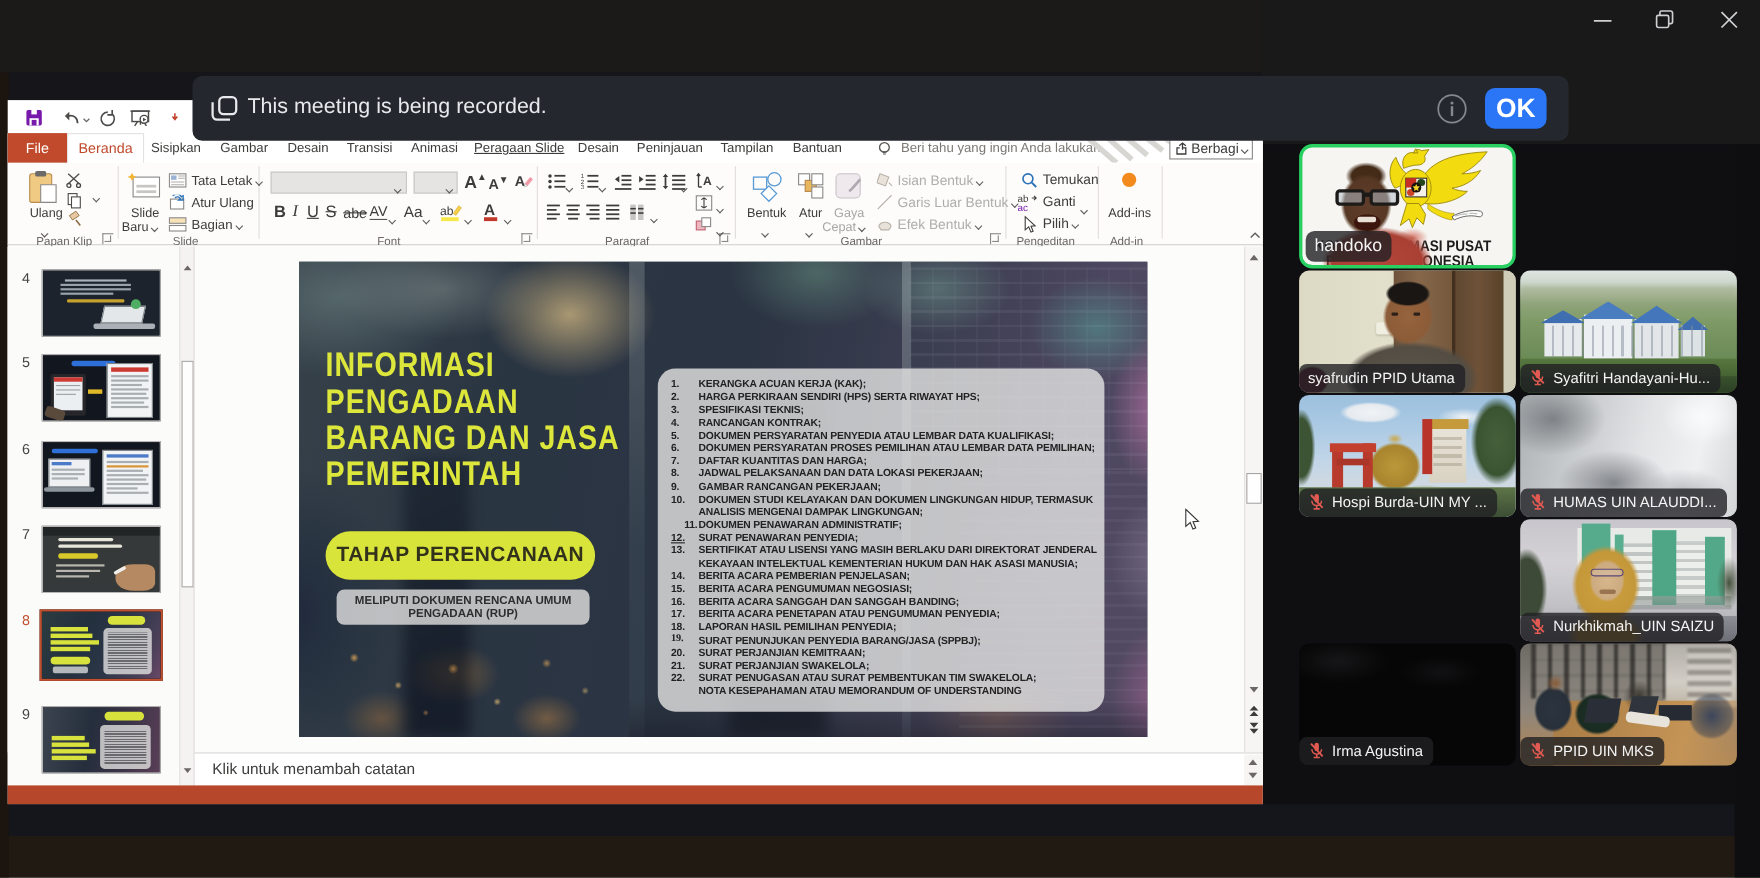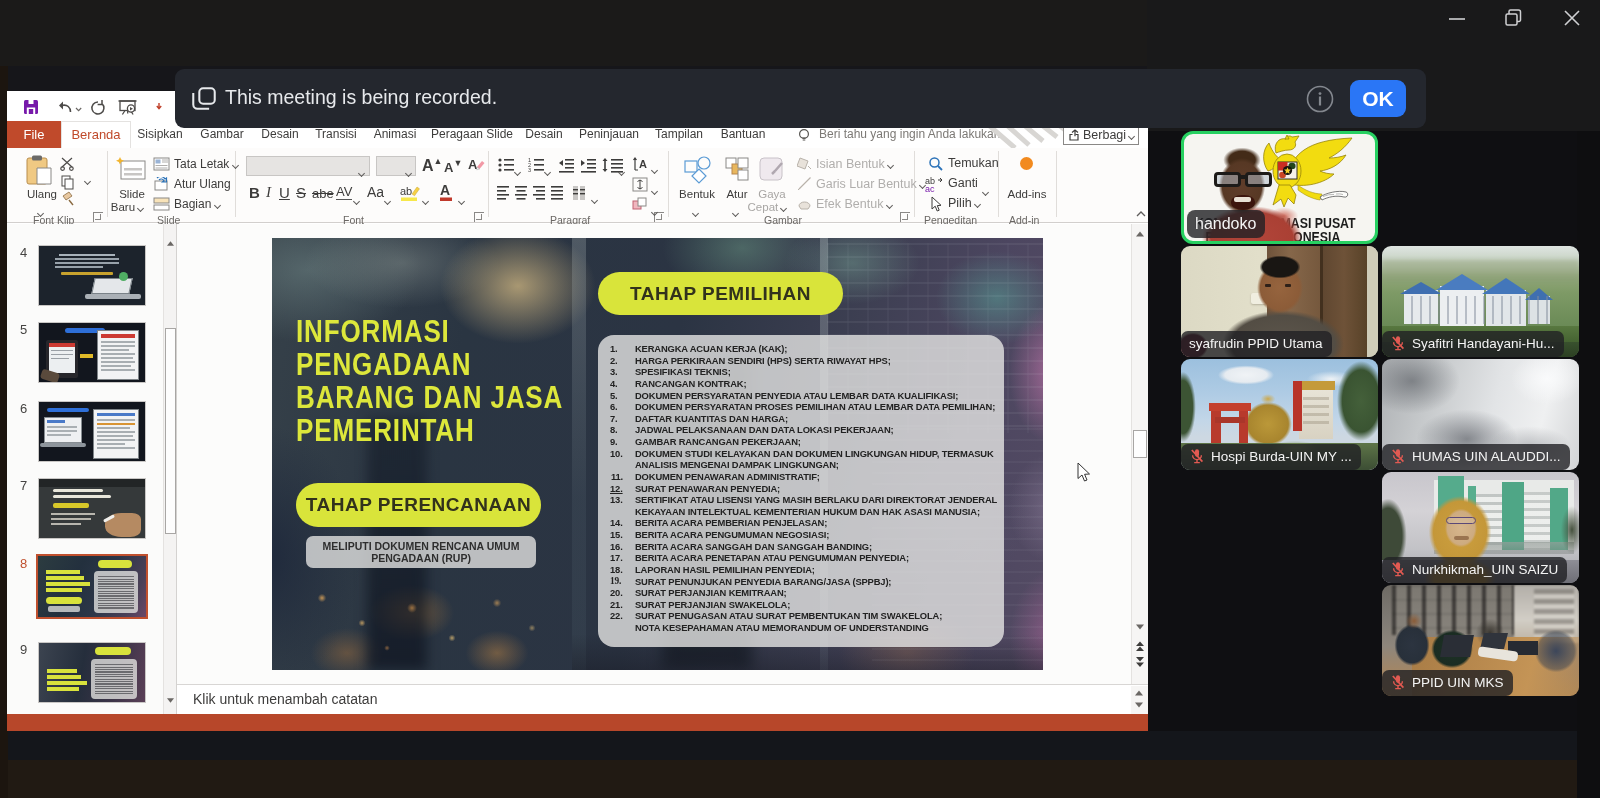--- a/index.html
+++ b/index.html
@@ -62,21 +62,21 @@
     </svg>
 
     <div class="a" style="left:0;top:30px;width:1141px;height:27px;background:#ffffff;">
       <div class="a" style="left:0;top:0;width:54px;height:27px;background:#c04a2b;color:#fff;text-align:center;line-height:27px;font-size:13px;">File</div>
       <div class="a" style="left:54px;top:0;width:70px;height:27px;background:#fff;color:#c04a2b;text-align:center;line-height:26px;font-size:13px;border:1px solid #e4e2e0;border-bottom:none;">Beranda</div>
       <div class="tabtxt" style="left:153px;transform:translateX(-50%);">Sisipkan</div>
       <div class="tabtxt" style="left:215px;transform:translateX(-50%);">Gambar</div>
       <div class="tabtxt" style="left:273px;transform:translateX(-50%);">Desain</div>
       <div class="tabtxt" style="left:329px;transform:translateX(-50%);">Transisi</div>
       <div class="tabtxt" style="left:388px;transform:translateX(-50%);">Animasi</div>
-      <div class="tabtxt" style="left:465px;transform:translateX(-50%);">Peragaan Slide</div>
+      <div class="tabtxt" style="left:465px;transform:translateX(-50%);text-decoration:underline;">Peragaan Slide</div>
       <div class="tabtxt" style="left:537px;transform:translateX(-50%);">Desain</div>
       <div class="tabtxt" style="left:602px;transform:translateX(-50%);">Peninjauan</div>
       <div class="tabtxt" style="left:672px;transform:translateX(-50%);">Tampilan</div>
       <div class="tabtxt" style="left:736px;transform:translateX(-50%);">Bantuan</div>
       <svg class="a" style="left:789px;top:6px;" width="16" height="17" viewBox="0 0 16 17">
         <circle cx="8" cy="7" r="4.4" fill="none" stroke="#55534f" stroke-width="1.2"></circle>
         <path d="M6.3 11 h3.4 M6.7 13 h2.6" stroke="#55534f" stroke-width="1.1"></path>
       </svg>
       <div class="tabtxt" style="left:812px;color:#7c7975;font-size:12px;">Beri tahu yang ingin Anda lakukan</div>
 
@@ -97,21 +97,21 @@
 
     <div class="a" id="ribbon" style="left:0;top:57px;width:1141px;height:75px;background:#fdfcfb;border-bottom:1px solid #d2cfcd;">
       
       <div class="gdiv" style="left:100px;"></div>
       <div class="gdiv" style="left:228px;"></div>
       <div class="gdiv" style="left:481px;"></div>
       <div class="gdiv" style="left:661px;"></div>
       <div class="gdiv" style="left:907px;"></div>
       <div class="gdiv" style="left:991px;"></div>
       <div class="gdiv" style="left:1049px;"></div>
-      <div class="glabel" style="left:26px;">Font Klip</div>
+      <div class="glabel" style="left:26px;">Papan Klip</div>
       <div class="glabel" style="left:150px;">Slide</div>
       <div class="glabel" style="left:336px;">Font</div>
       <div class="glabel" style="left:543px;">Paragraf</div>
       <div class="glabel" style="left:757px;">Gambar</div>
       <div class="glabel" style="left:917px;">Pengeditan</div>
       <div class="glabel" style="left:1002px;">Add-in</div>
       <div class="launch" style="left:86px;"></div>
       <div class="launch" style="left:467px;"></div>
       <div class="launch" style="left:647px;"></div>
       <div class="launch" style="left:893px;"></div>
@@ -507,35 +507,34 @@
             repeating-linear-gradient(to right, rgba(225,235,238,.35) 0 2px, transparent 2px 20px);"></div>
           <div class="a" style="left:600px;top:190px;width:171px;height:242px;opacity:.08;background:
             repeating-linear-gradient(to bottom, rgba(225,235,238,.55) 0 2.5px, transparent 2.5px 11px);"></div>
 
           <div class="a" style="left:24px;top:77px;width:440px;font-weight:bold;font-size:31px;line-height:33px;color:#dde73b;letter-spacing:1px;transform:scaleX(0.84);transform-origin:0 0;">INFORMASI<br>PENGADAAN<br>BARANG DAN JASA<br>PEMERINTAH</div>
 
           <div class="a" style="left:24px;top:245px;width:245px;height:44px;background:#d9e43a;border-radius:22px;text-align:center;line-height:44px;font-weight:bold;font-size:19px;color:#32321c;letter-spacing:.5px;">TAHAP PERENCANAAN</div>
 
           <div class="a" style="left:34px;top:298px;width:230px;height:32px;background:rgba(230,230,228,.78);border-radius:7px;text-align:center;font-weight:bold;font-size:10.5px;color:#2e2e2e;padding-top:4px;line-height:12px;">MELIPUTI DOKUMEN RENCANA UMUM<br>PENGADAAN (RUP)</div>
 
-          <div class="a" style="left:326px;top:34px;width:245px;height:43px;background:#d9e43a;border-radius:22px;text-align:center;line-height:43px;font-weight:bold;font-size:19px;color:#32321c;letter-spacing:.5px;">TAHAP PEMILIHAN</div>
 
           <div class="a" style="left:326px;top:97px;width:406px;height:312px;background:rgba(229,229,227,.8);border-radius:16px;">
             <div id="list" class="a" style="left:12px;top:8px;width:392px;font-weight:bold;font-size:9.4px;line-height:11.62px;color:#222222;letter-spacing:-0.15px;">
               <div style="position:relative;padding-left:25px;"><span style="position:absolute;left:0;">1.</span>KERANGKA ACUAN KERJA (KAK);</div>
               <div style="position:relative;padding-left:25px;"><span style="position:absolute;left:0;">2.</span>HARGA PERKIRAAN SENDIRI (HPS) SERTA RIWAYAT HPS;</div>
               <div style="position:relative;padding-left:25px;"><span style="position:absolute;left:0;">3.</span>SPESIFIKASI TEKNIS;</div>
               <div style="position:relative;padding-left:25px;"><span style="position:absolute;left:0;">4.</span>RANCANGAN KONTRAK;</div>
               <div style="position:relative;padding-left:25px;"><span style="position:absolute;left:0;">5.</span>DOKUMEN PERSYARATAN PENYEDIA ATAU LEMBAR DATA KUALIFIKASI;</div>
               <div style="position:relative;padding-left:25px;"><span style="position:absolute;left:0;">6.</span>DOKUMEN PERSYARATAN PROSES PEMILIHAN ATAU LEMBAR DATA PEMILIHAN;</div>
               <div style="position:relative;padding-left:25px;"><span style="position:absolute;left:0;">7.</span>DAFTAR KUANTITAS DAN HARGA;</div>
               <div style="position:relative;padding-left:25px;"><span style="position:absolute;left:0;">8.</span>JADWAL PELAKSANAAN DAN DATA LOKASI PEKERJAAN;</div>
               <div style="position:relative;padding-left:25px;"><span style="position:absolute;left:0;">9.</span>GAMBAR RANCANGAN PEKERJAAN;</div>
               <div style="position:relative;padding-left:25px;"><span style="position:absolute;left:0;">10.</span>DOKUMEN STUDI KELAYAKAN DAN DOKUMEN LINGKUNGAN HIDUP, TERMASUK<br>ANALISIS MENGENAI DAMPAK LINGKUNGAN;</div>
-              <div style="position:relative;padding-left:25px;"><span style="position:absolute;left:1px;text-align:right;">11.</span>DOKUMEN PENAWARAN ADMINISTRATIF;</div>
+              <div style="position:relative;padding-left:25px;"><span style="position:absolute;left:12px;text-align:right;">11.</span>DOKUMEN PENAWARAN ADMINISTRATIF;</div>
               <div style="position:relative;padding-left:25px;"><span style="position:absolute;left:0;text-decoration:underline;">12.</span>SURAT PENAWARAN PENYEDIA;</div>
               <div style="position:relative;padding-left:25px;"><span style="position:absolute;left:0;">13.</span>SERTIFIKAT ATAU LISENSI YANG MASIH BERLAKU DARI DIREKTORAT JENDERAL<br>KEKAYAAN INTELEKTUAL KEMENTERIAN HUKUM DAN HAK ASASI MANUSIA;</div>
               <div style="position:relative;padding-left:25px;"><span style="position:absolute;left:0;">14.</span>BERITA ACARA PEMBERIAN PENJELASAN;</div>
               <div style="position:relative;padding-left:25px;"><span style="position:absolute;left:0;">15.</span>BERITA ACARA PENGUMUMAN NEGOSIASI;</div>
               <div style="position:relative;padding-left:25px;"><span style="position:absolute;left:0;">16.</span>BERITA ACARA SANGGAH DAN SANGGAH BANDING;</div>
               <div style="position:relative;padding-left:25px;"><span style="position:absolute;left:0;">17.</span>BERITA ACARA PENETAPAN ATAU PENGUMUMAN PENYEDIA;</div>
               <div style="position:relative;padding-left:25px;"><span style="position:absolute;left:0;">18.</span>LAPORAN HASIL PEMILIHAN PENYEDIA;</div>
               <div style="position:relative;padding-left:25px;"><span style="position:absolute;left:0;font-family:Liberation Serif, serif;">19.</span>SURAT PENUNJUKAN PENYEDIA BARANG/JASA (SPPBJ);</div>
               <div style="position:relative;padding-left:25px;"><span style="position:absolute;left:0;">20.</span>SURAT PERJANJIAN KEMITRAAN;</div>
               <div style="position:relative;padding-left:25px;"><span style="position:absolute;left:0;">21.</span>SURAT PERJANJIAN SWAKELOLA;</div>
@@ -583,21 +582,21 @@
     <svg class="a" style="left:15px;top:16px;" width="28" height="28" viewBox="0 0 30 30">
       <rect x="10" y="3.5" width="16.5" height="16.5" rx="4" fill="none" stroke="#e7e9ec" stroke-width="2.2"></rect>
       <path d="M20.5 25.5 h-12.5 a4.5 4.5 0 0 1 -4.5 -4.5 v-12.5" fill="none" stroke="#e7e9ec" stroke-width="2.2"></path>
     </svg>
     <span class="a" style="left:50px;top:17px;font-size:19.5px;color:#e7e9ec;">This meeting is being recorded.</span>
     <svg class="a" style="left:1131px;top:16px;" width="28" height="28" viewBox="0 0 28 28">
       <circle cx="14" cy="14" r="12.5" fill="none" stroke="#83878e" stroke-width="1.6"></circle>
       <circle cx="14" cy="8.6" r="1.4" fill="#83878e"></circle>
       <rect x="12.9" y="11.5" width="2.2" height="9" fill="#83878e"></rect>
     </svg>
-    <div class="a" style="left:1175px;top:11px;width:56px;height:37px;background:#2a76f6;border-radius:9px;color:#fff;font-size:21px;font-weight:bold;text-align:center;line-height:37px;">OK</div>
+    <div class="a" style="left:1175px;top:11px;width:56px;height:37px;background:#2a76f6;border-radius:9px;color:#fff;font-size:24px;font-weight:bold;text-align:center;line-height:37px;">OK</div>
   </div>
 
   <div class="tile" style="left:1181px;top:131px;height:113px;background:#f6f5f1;border:3.5px solid #27d061;border-radius:12px;">
     <div class="a" style="left:11px;top:81px;width:177px;text-align:center;font-weight:bold;font-size:14px;color:#1c1c1c;letter-spacing:0;white-space:nowrap;transform:scaleX(0.88);transform-origin:0 0;">KOMISI INFORMASI PUSAT</div>
     <div class="a" style="left:11px;top:95px;width:177px;text-align:center;font-weight:bold;font-size:14px;color:#1c1c1c;letter-spacing:0;white-space:nowrap;transform:scaleX(0.88);transform-origin:0 0;">REPUBLIK INDONESIA</div>
     <svg class="a" style="left:72px;top:1px;" width="102" height="78" viewBox="0 0 102 78">
       <g fill="#f2dc10" stroke="#97840a" stroke-width=".8">
         <path d="M30 48 C34 18 52 5 96 3 C89 13 81 19 73 23 C79 23 85 22 90 20 C84 30 73 35 64 36 C68 38 73 39 78 39 C69 48 48 54 30 48 Z"></path>
         <path d="M12 36 C6 28 6 15 13 8 C16 17 22 24 28 27 C22 31 16 35 12 36 Z"></path>
         <path d="M20 18 C17 9 23 2 30 4 C30 1 34 0 36 2 L43 1 L39 7 C41 11 38 15 33 15 C28 15 23 17 20 18 Z"></path>
@@ -728,20 +727,30 @@
     <div class="a" style="left:64px;top:45px;width:30px;height:7px;border-radius:3.5px;border:1.6px solid #5a4878;background:rgba(230,225,240,.15);"></div>
     <div class="a" style="left:72px;top:64px;width:15px;height:3.5px;border-radius:2px;background:#9a7450;"></div>
     <div class="nlabel"><span class="micwrap"><svg width="16" height="16" viewBox="0 0 16 16">
             <rect x="6" y="1.2" width="4" height="7.6" rx="2" fill="#e25a52"></rect>
             <path d="M3.6 7.2 a4.4 4.4 0 0 0 8.8 0" fill="none" stroke="#e25a52" stroke-width="1.4"></path>
             <path d="M8 11.8 v2.2 M5.2 14.6 h5.6" stroke="#e25a52" stroke-width="1.4" fill="none"></path>
             <path d="M2.8 2 L13.4 13.6" stroke="#e25a52" stroke-width="1.7"></path>
           </svg></span>Nurkhikmah_UIN SAIZU</div>
   </div>
 
+  <div class="tile" style="left:1181px;top:585px;height:111px;background:#060606;">
+    <div class="a" style="left:0;top:0;width:110px;height:44px;background:radial-gradient(60px 26px at 36px 16px, rgba(26,25,28,.8), rgba(26,25,28,0) 78%);"></div>
+    <div class="a" style="left:84px;top:8px;width:90px;height:36px;background:radial-gradient(46px 18px at 45px 18px, rgba(20,19,22,.8), rgba(20,19,22,0) 80%);"></div>
+    <div class="nlabel"><span class="micwrap"><svg width="16" height="16" viewBox="0 0 16 16">
+            <rect x="6" y="1.2" width="4" height="7.6" rx="2" fill="#e25a52"></rect>
+            <path d="M3.6 7.2 a4.4 4.4 0 0 0 8.8 0" fill="none" stroke="#e25a52" stroke-width="1.4"></path>
+            <path d="M8 11.8 v2.2 M5.2 14.6 h5.6" stroke="#e25a52" stroke-width="1.4" fill="none"></path>
+            <path d="M2.8 2 L13.4 13.6" stroke="#e25a52" stroke-width="1.7"></path>
+          </svg></span>Irma Agustina</div>
+  </div>
 
   <div class="tile" style="left:1382px;top:585px;height:111px;background:linear-gradient(to bottom,#6e6a64 0%,#7e7a74 30%,#8e867c 55%,#a08668 75%,#b08a58 100%);">
     <div class="a" style="left:10px;top:0;width:128px;height:50px;filter:blur(1.2px);background:
       repeating-linear-gradient(to right, rgba(44,42,40,.75) 0 4px, rgba(138,134,126,.5) 4px 15px),
       repeating-linear-gradient(to bottom, rgba(48,46,44,.35) 0 2px, rgba(255,255,255,0) 2px 14px);"></div>
     <div class="a" style="left:132px;top:0;width:65px;height:58px;filter:blur(1px);background:linear-gradient(to bottom, #b2aea8, #d2cec6 60%, #bcb2a2);"></div>
     <div class="a" style="left:152px;top:4px;width:40px;height:48px;filter:blur(.8px);background:repeating-linear-gradient(to bottom, rgba(96,92,86,.45) 0 5px, rgba(214,210,202,.55) 5px 10px);"></div>
     <div class="a" style="left:30px;top:52px;width:167px;height:59px;background:linear-gradient(105deg, #a87c46 0%, #b8894e 40%, #c49456 70%, #b8865044 100%);"></div>
     <div class="a" style="left:8px;top:34px;width:44px;height:50px;background:radial-gradient(22px 26px at 22px 26px, #2c3440 0%, #28303a 68%, rgba(40,48,58,0) 80%);"></div>
     <div class="a" style="left:22px;top:26px;width:20px;height:20px;background:radial-gradient(10px 10px at 10px 10px, #8a5c38 0%, rgba(138,92,56,0) 80%);"></div>

